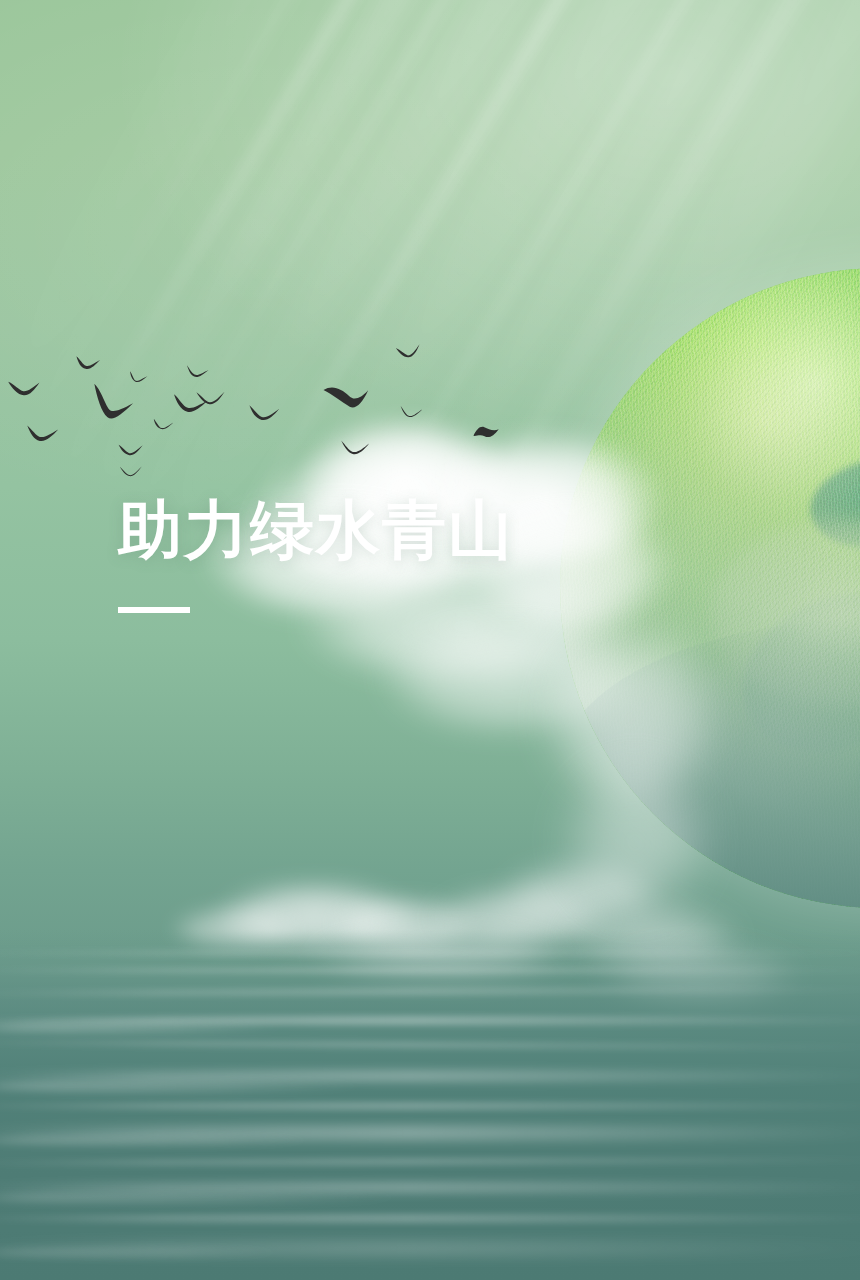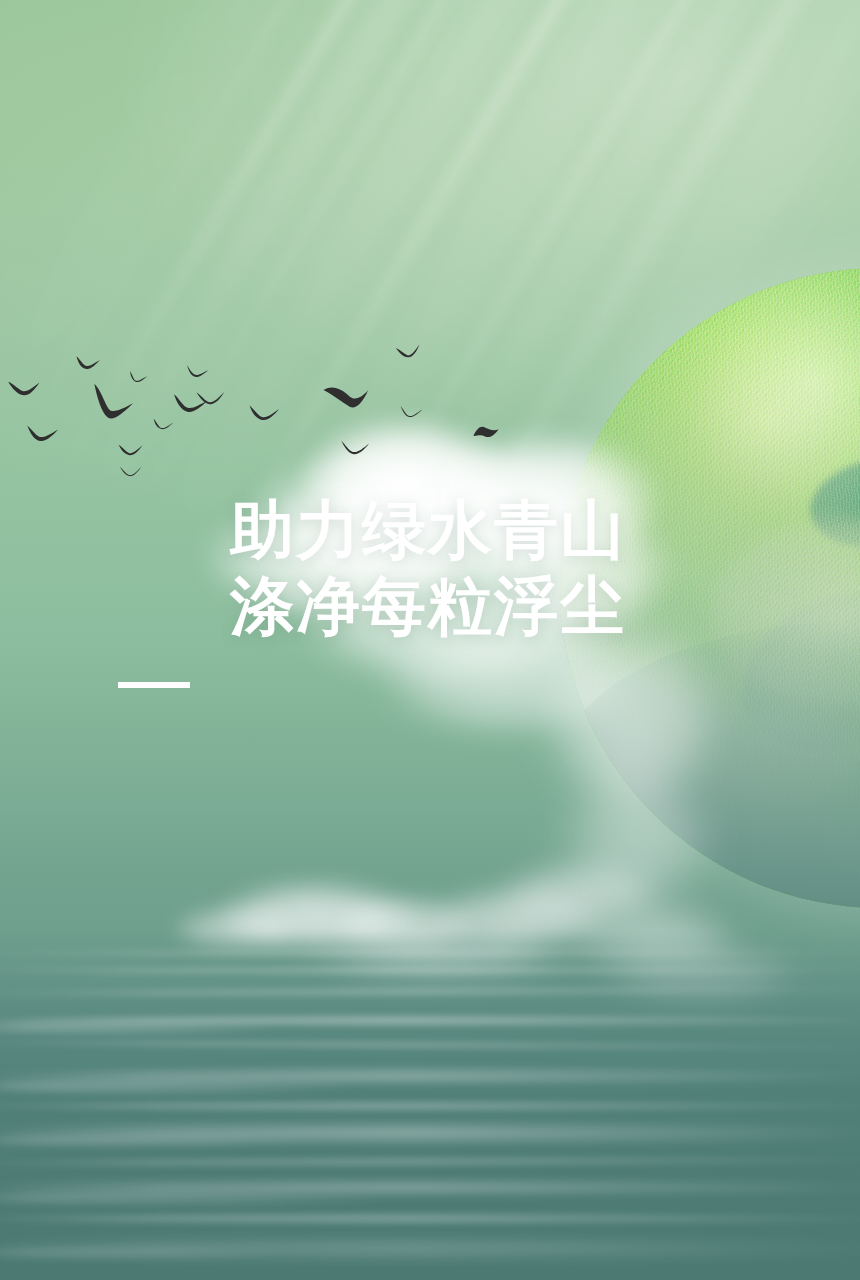--- a/index.html
+++ b/index.html
@@ -249,21 +249,20 @@
   .bird { position: absolute; }
   .bird svg { display: block; }
 
   
   .content {
     position: absolute;
     left: 118px;
     top: 493px;
     width: 620px;
     z-index: 30;
-    text-align: center;
   }
   .headline {
     color: #ffffff;
     font-size: 64px;
     font-weight: 700;
     line-height: 1.18;
     letter-spacing: 2px;
     text-shadow: 0 2px 14px rgba(80,120,100,0.22);
     margin: 0;
   }
@@ -454,20 +453,19 @@
     <div class="bird" style="left:340px; top:440px; transform:rotate(2deg);">
       <svg width="30" height="16" viewBox="0 0 30 16">
           <path d="M1 1 C5 5 9 11 13 12 C18 13 23 8 29 3 C23 11 18 15 13 14 C8 13 4 7 1 1 Z" fill="#2f2f2f"></path>
         </svg>
     </div>
   </div>
 
   <div class="content">
     <h1 class="headline">
       <span class="line">助力绿水青山</span>
-      <span class="line">涤净每粒浮尘</span>
     </h1>
 
     <div class="divider"></div>
 
   </div>
 
 </div>
 
 </body></html>

